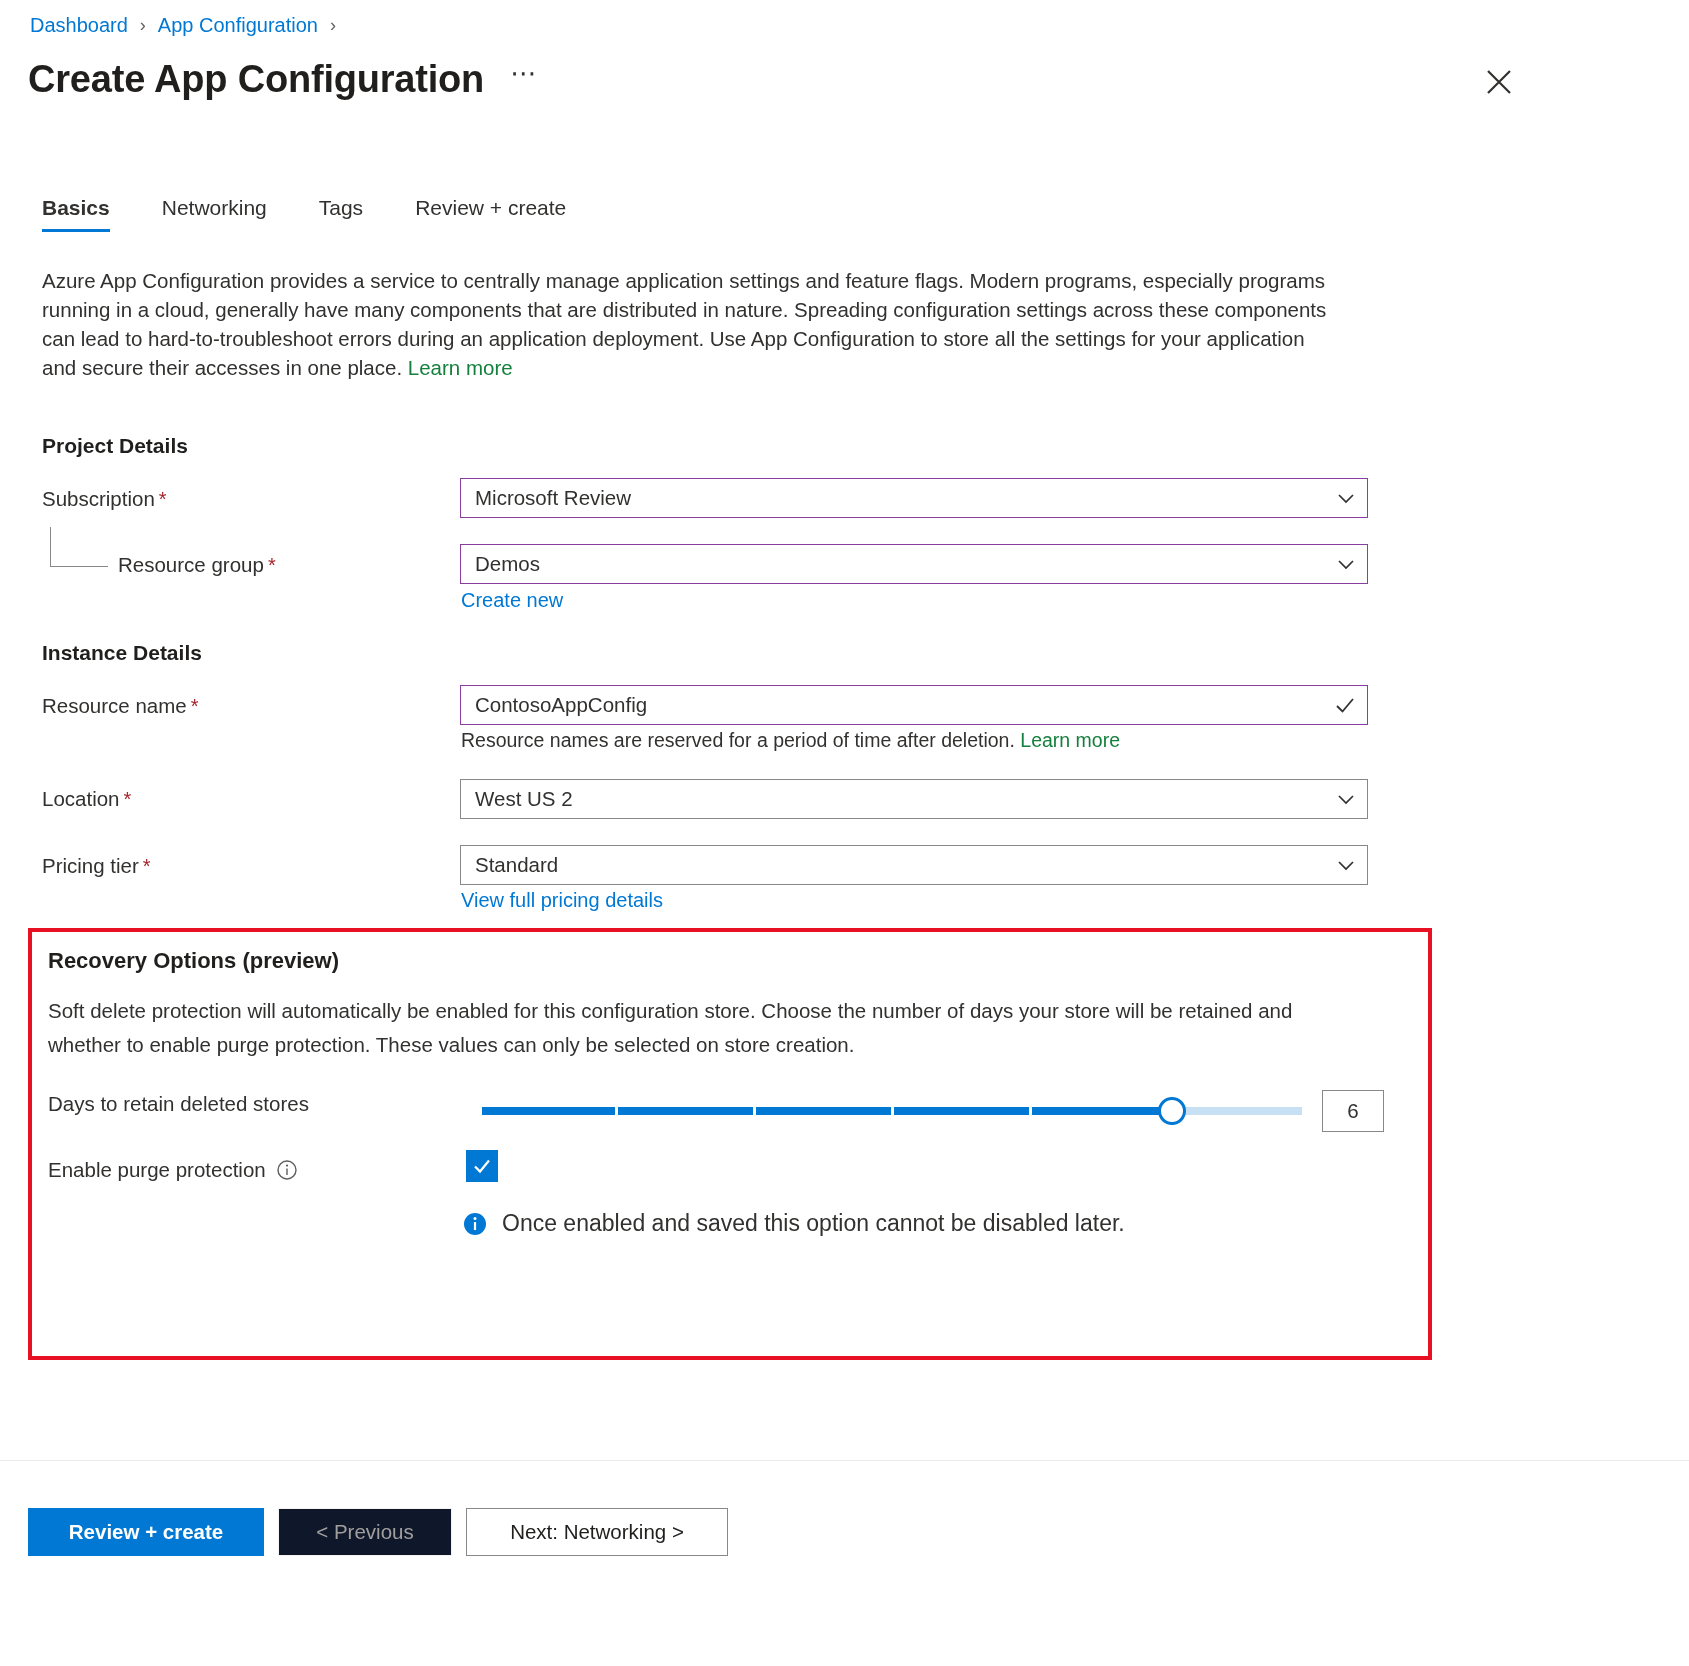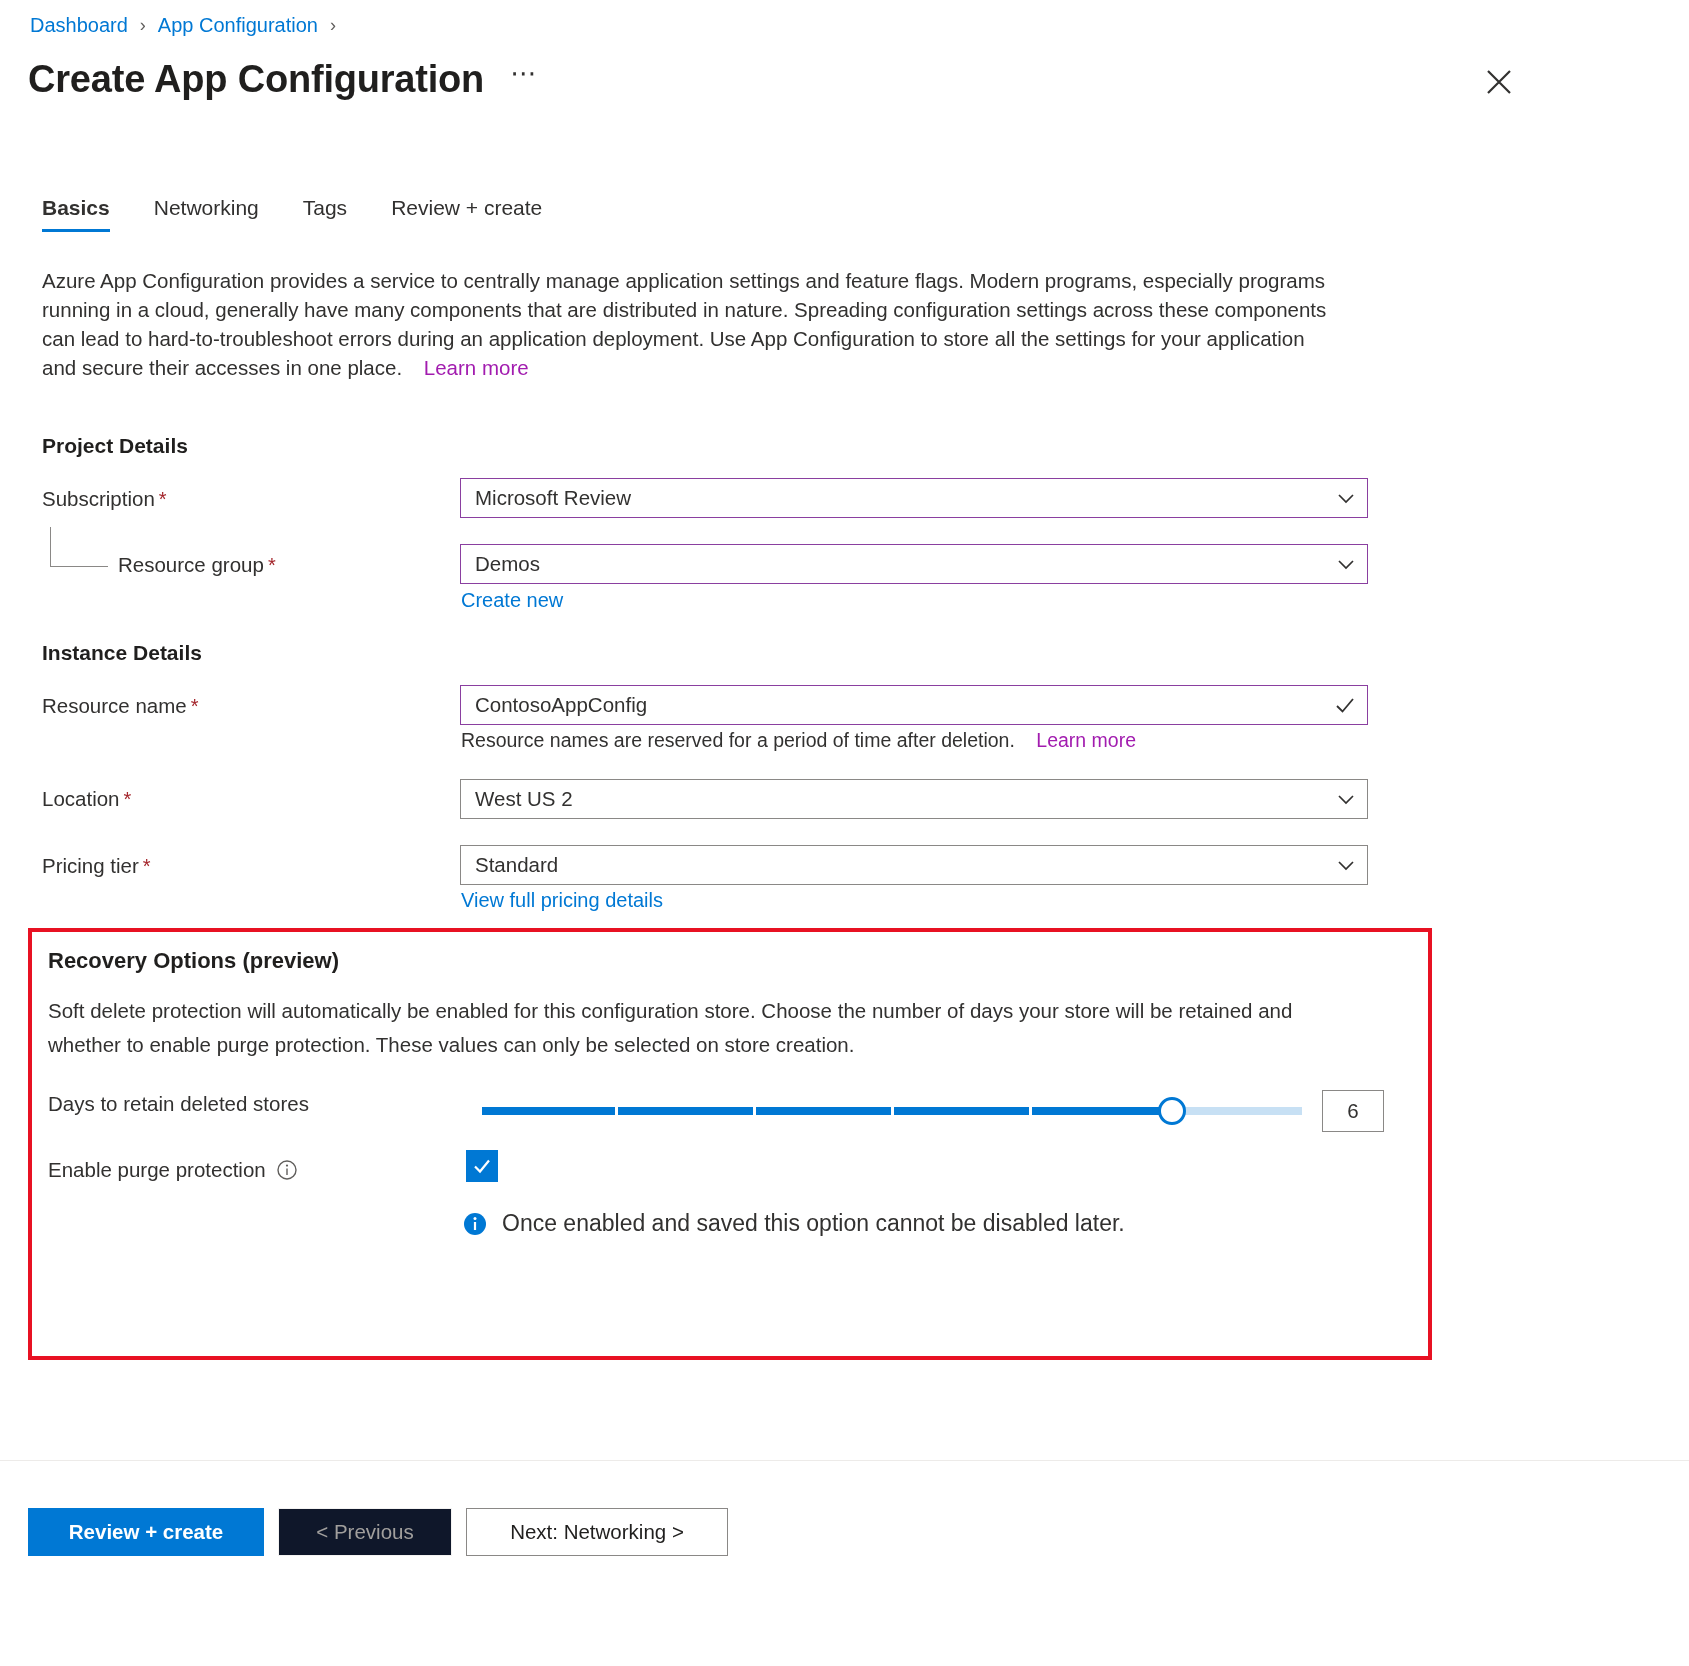--- a/index.html
+++ b/index.html
@@ -37,40 +37,40 @@
   }
   .close-btn {
     position: absolute; right: 42px; top: 64px;
     width: 36px; height: 36px; cursor: pointer;
   }
   .close-btn svg { display: block; }
 
   
   .tabs {
     position: absolute; left: 42px; top: 196px;
-    display: flex; align-items: flex-end; gap: 0;
+    display: flex; align-items: flex-end; gap: 8px;
   }
   .tab {
     font-size: 21px; color: #323130; cursor: pointer;
     padding: 0 22px 12px 0; margin-right: 22px;
     position: relative; white-space: nowrap;
   }
   .tab:last-child { margin-right: 0; }
   .tab.active { font-weight: 700; }
   .tab.active::after {
     content: ""; position: absolute; left: 0; right: 22px; bottom: 0;
     height: 3px; background: #0078d4;
   }
 
   
   .intro {
     position: absolute; left: 42px; top: 266px; width: 1290px;
     font-size: 20.5px; line-height: 29px; color: #323130;
   }
-  .link { color: #a21caf; cursor: pointer; margin-left: 16px; }
+  .link { color: #15803d; cursor: pointer; }
 
   
   .sec-head {
     position: absolute; left: 42px;
     font-size: 21px; font-weight: 700; color: #201f1e;
   }
   #h-project { top: 434px; }
   #h-instance { top: 641px; }
 
   

